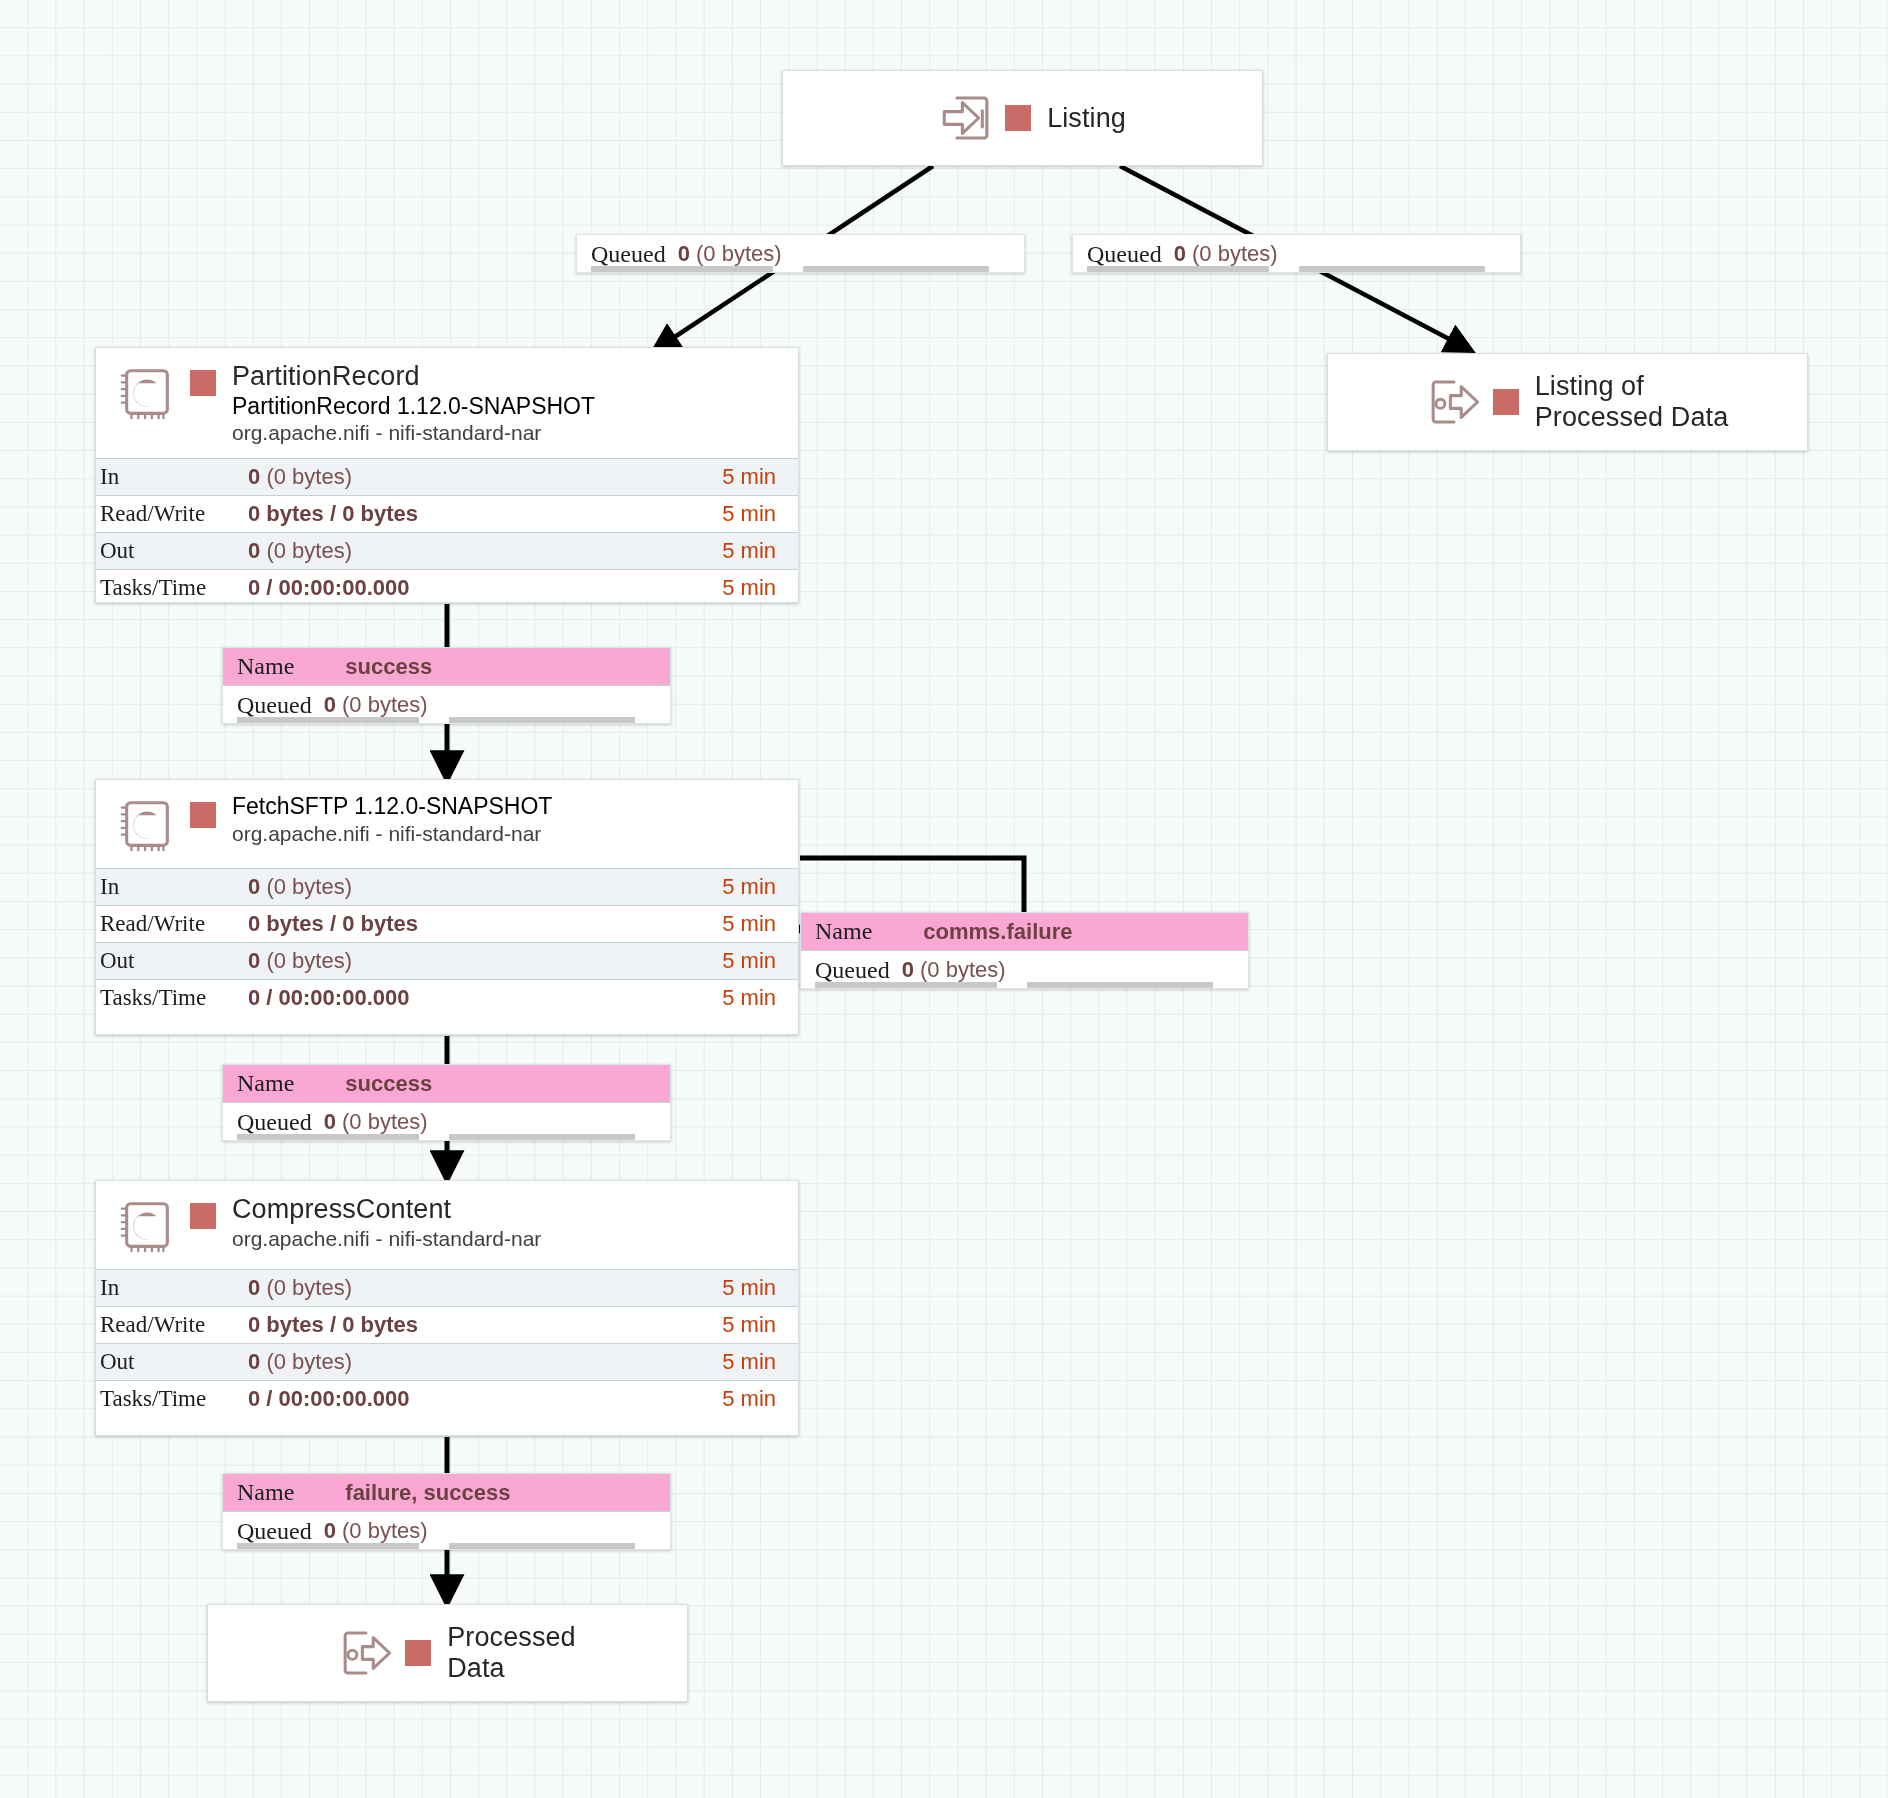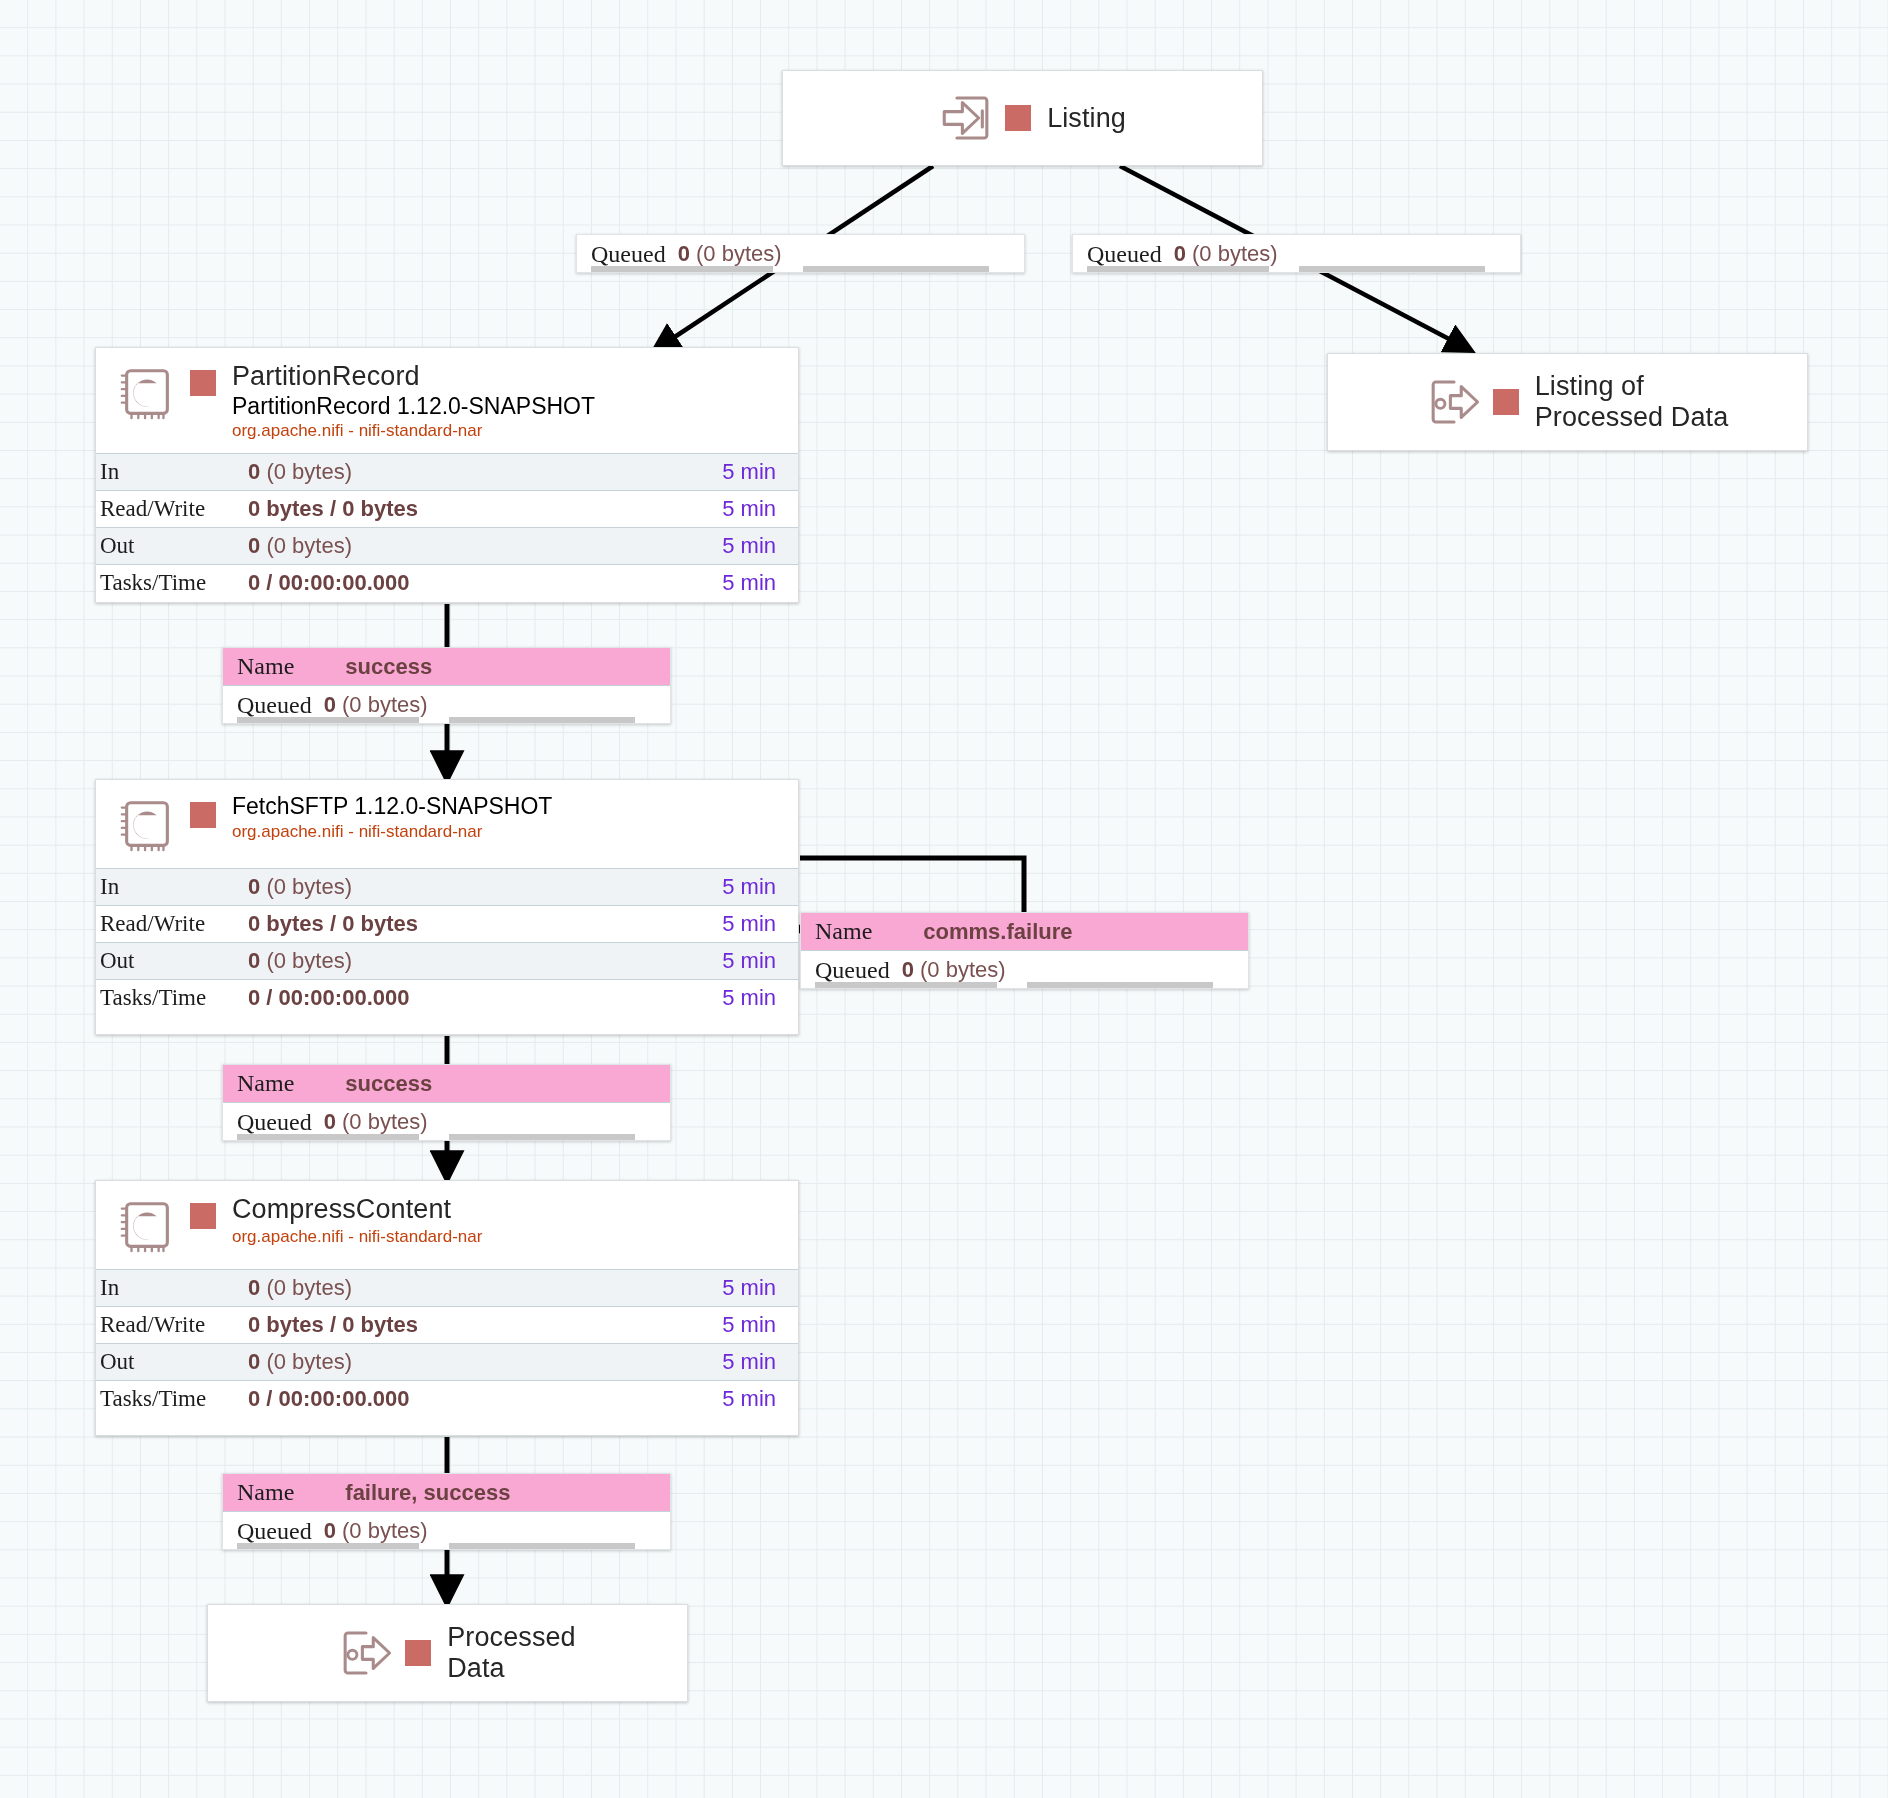--- a/index.html
+++ b/index.html
@@ -101,22 +101,22 @@
     margin-bottom: 2px;
     letter-spacing: 0.1px;
   }
   .proc-type {
     font-size: 23px;
     color: #000000;
     line-height: 1.12;
     margin-bottom: 2px;
   }
   .proc-bundle {
-    font-size: 17px;
-    color: #c2410c;
+    font-size: 21px;
+    color: #404040;
     line-height: 1.15;
   }
   .stat-row {
     display: flex;
     align-items: center;
     height: 37px;
     border-top: 1px solid #c5d2da;
     font-size: 22px;
     box-sizing: border-box;
   }
@@ -136,21 +136,21 @@
     color: #6b4141;
     font-weight: bold;
     white-space: nowrap;
   }
   .stat-value .soft {
     color: #7a5050;
     font-weight: normal;
   }
   .stat-time {
     flex: 0 0 auto;
-    color: #6d28d9;
+    color: #c2410c;
     font-size: 22px;
     padding-right: 22px;
     text-align: center;
     margin-left: 15px;
   }
 
   
   .conn {
     position: absolute;
     background: #ffffff;

